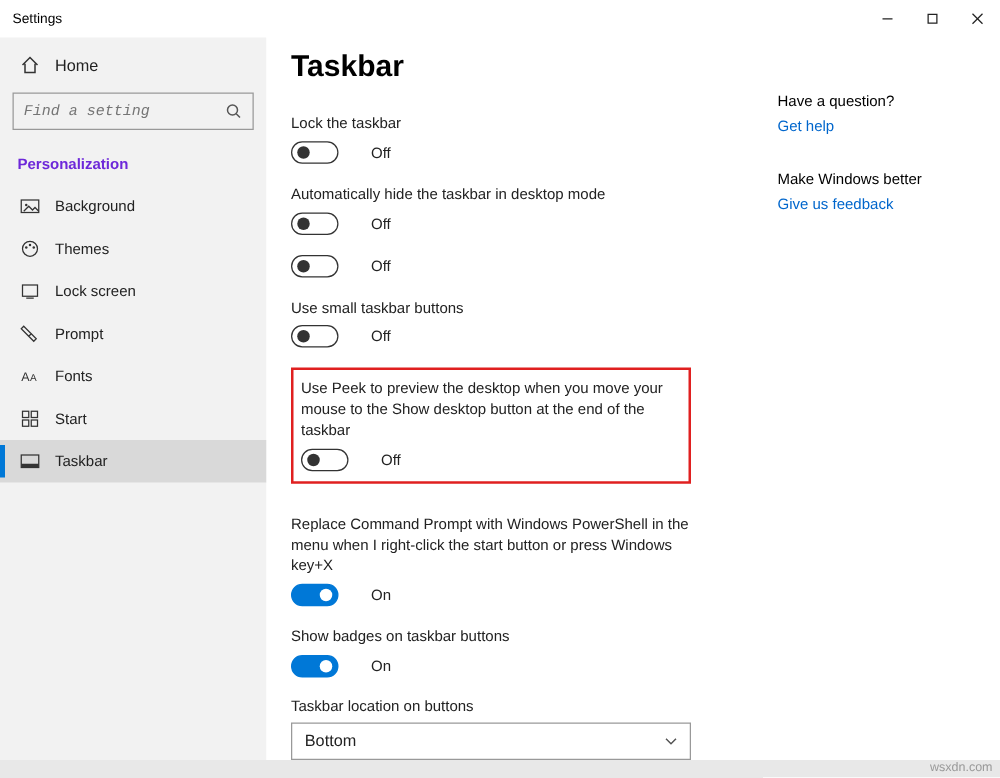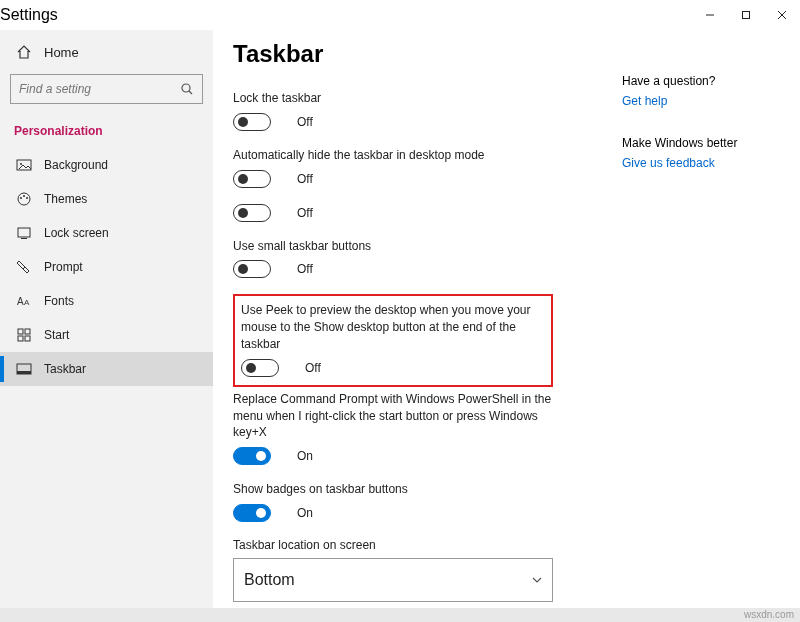--- a/index.html
+++ b/index.html
@@ -1,56 +1,56 @@
 <!DOCTYPE html>
 <html><head>
 <meta charset="utf-8">
 <style>
 * { box-sizing: border-box; margin: 0; padding: 0; font-family: "Segoe UI", Arial, sans-serif; }
 body { width: 800px; height: 622px; overflow: hidden; background: #fff; position: relative; }
 
 .titlebar { height: 30px; display: flex; align-items: center; border-bottom: 1px solid transparent; }
-.titlebar .title { font-size: 16px; padding-left: 0; color: #000; }
+.titlebar .title { font-size: 11px; padding-left: 10px; color: #000; }
 .titlebar .controls { margin-left: auto; display: flex; }
 .titlebar .controls .btn { width: 36px; height: 30px; display: flex; align-items: center; justify-content: center; font-size: 11px; color: #222; cursor: default; }
 .titlebar .controls .btn svg { width: 10px; height: 10px; }
 
 .app { display: flex; height: calc(622px - 30px - 14px); }
 .sidebar { width: 213px; background: #f2f2f2; padding: 8px 0; display: flex; flex-direction: column; }
 .home-row { display: flex; align-items: center; gap: 12px; padding: 6px 16px 14px 16px; font-size: 13px; color: #222; }
 .home-row .icon { width: 16px; height: 16px; display: flex; align-items: center; justify-content: center; }
 .search-box { margin: 0 10px 14px 10px; border: 1px solid #999; height: 30px; display: flex; align-items: center; padding: 0 8px; background: #fff0; }
-.search-box input { border: none; outline: none; flex: 1; font-size: 12px; background: transparent; font-style: italic; color: #a21caf; }
+.search-box input { border: none; outline: none; flex: 1; font-size: 12px; background: transparent; font-style: italic; color: #a21caf; font-family: Liberation Mono, monospace; }
 .search-box .sicon { width: 14px; height: 14px; color: #555; }
 
-.section-title { font-size: 12px; font-weight: 600; padding: 6px 14px 10px 14px; color: #be185d; }
+.section-title { font-size: 12px; font-weight: 600; padding: 6px 14px 10px 14px; color: #6d28d9; }
 .nav-item { display: flex; align-items: center; gap: 12px; padding: 9px 16px; font-size: 12px; color: #222; position: relative; }
 .nav-item .icon { width: 16px; height: 16px; display: flex; align-items: center; justify-content: center; color: #333; }
 .nav-item.selected { background: #d9d9d9; }
 .nav-item.selected::before { content: ""; position: absolute; left: 0; top: 4px; bottom: 4px; width: 4px; background: #0078d7; }
 
 .content { flex: 1; display: flex; padding: 10px 18px 0 20px; overflow: hidden; }
 .main { flex: 1; min-width: 0; overflow-y: auto; padding-right: 10px; }
 .main h1 { font-size: 24px; font-weight: 600; margin-bottom: 22px; color: #000; }
 
 .setting { margin-bottom: 16px; max-width: 320px; }
 .setting .label { font-size: 12px; color: #222; margin-bottom: 6px; line-height: 1.4; }
 .toggle-row { display: flex; align-items: center; gap: 26px; }
 .toggle { width: 38px; height: 18px; border: 1px solid #333; border-radius: 9px; position: relative; background: #fff; }
 .toggle .knob { position: absolute; width: 10px; height: 10px; border-radius: 50%; background: #333; top: 3px; left: 4px; }
 .toggle.on { background: #0078d7; border-color: #0078d7; }
 .toggle.on .knob { background: #fff; left: auto; right: 4px; }
 .toggle-state { font-size: 12px; color: #222; }
 
-.highlight { border: 2px solid #e02020; padding: 6px 6px 8px 6px; margin-bottom: 4px; max-width: 320px; }
+.highlight { border: 2px solid #e02020; padding: 6px 6px 8px 6px; margin-bottom: 24px; max-width: 320px; }
 .highlight .setting { margin-bottom: 0; }
 
 .dropdown-setting { margin-bottom: 18px; max-width: 320px; }
 .dropdown-setting .label { font-size: 12px; color: #222; margin-bottom: 6px; }
-.dropdown { height: 44px; border: 1px solid #999; display: flex; align-items: center; padding: 0 10px; font-size: 16px; color: #222; justify-content: space-between; background: #fff; }
+.dropdown { height: 30px; border: 1px solid #999; display: flex; align-items: center; padding: 0 10px; font-size: 13px; color: #222; justify-content: space-between; background: #fff; }
 .dropdown .chev { color: #555; }
 
 .link { color: #0066cc; font-size: 12px; text-decoration: none; display: inline-block; }
 
 .rightcol { width: 160px; padding-top: 34px; font-size: 12px; }
 .rightcol .block { margin-bottom: 28px; }
 .rightcol .block .h { color: #000; margin-bottom: 6px; }
 
 .watermark { position: absolute; bottom: 2px; right: 6px; font-size: 10px; color: #999; }
 .footer-bar { position: absolute; bottom: 0; left: 0; right: 0; height: 14px; background: #e8e8e8; }
@@ -247,21 +247,21 @@
         <div class="label">Show badges on taskbar buttons</div>
         <div class="toggle-row">
           <div class="toggle on">
               <div class="knob"></div>
             </div>
           <span class="toggle-state">On</span>
         </div>
       </div>
 
       <div class="dropdown-setting">
-        <div class="label">Taskbar location on screen</div>
+        <div class="label">Taskbar location on buttons</div>
         <div class="dropdown">
           <span>Bottom</span>
           <span class="chev">
               <svg width="10" height="10" viewBox="0 0 10 10">
                 <path d="M1 3 L5 7 L9 3" fill="none" stroke="#555" stroke-width="1.2"></path>
               </svg>
             </span>
         </div>
       </div>
 

